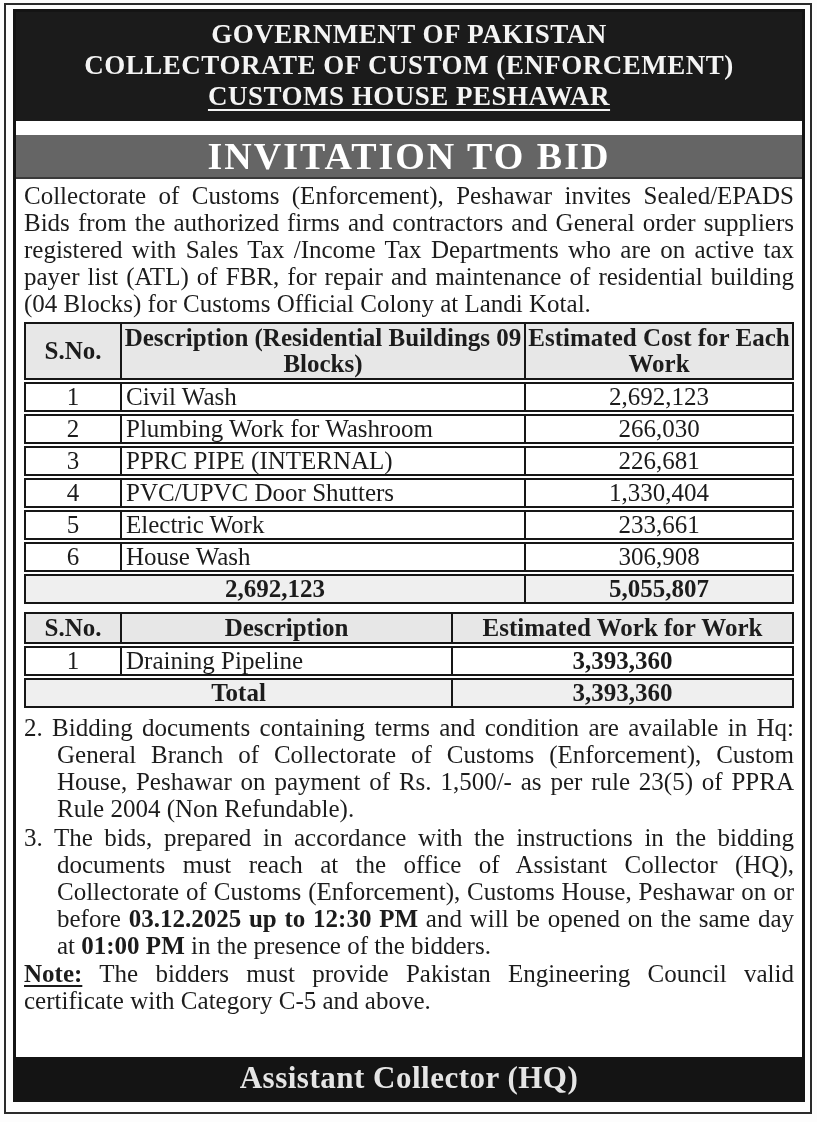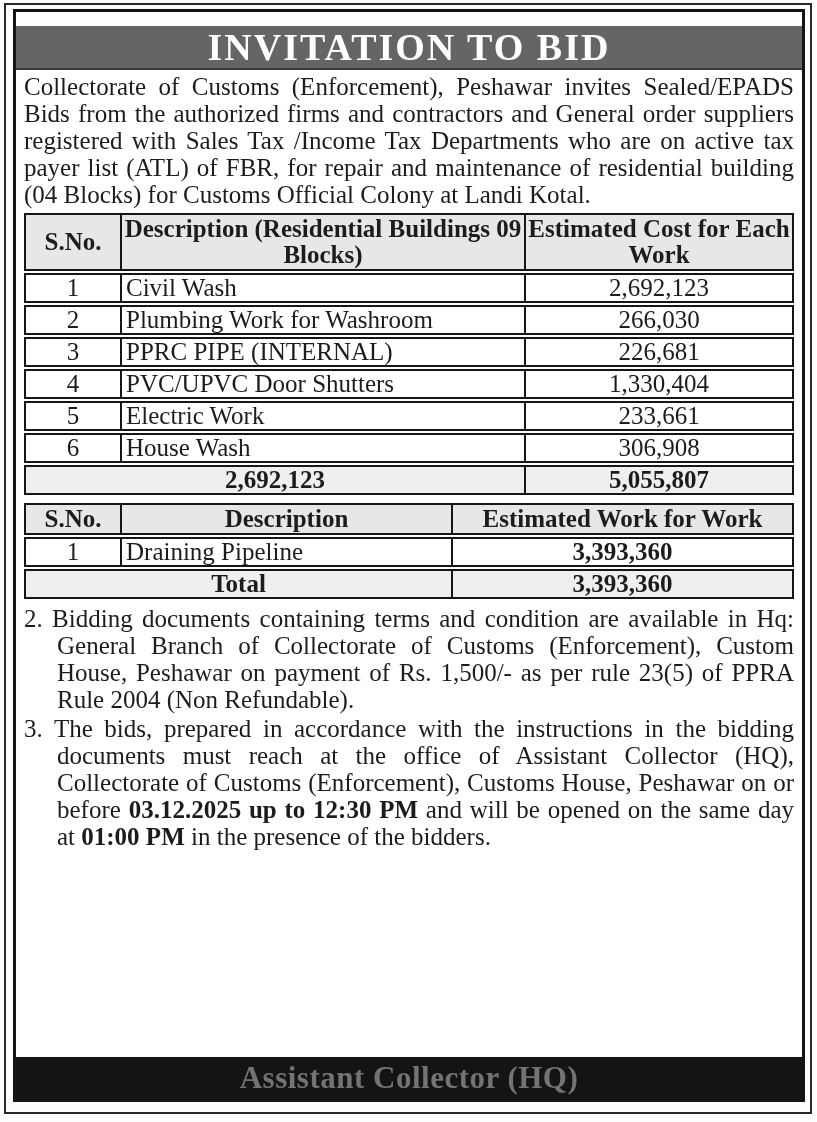--- a/index.html
+++ b/index.html
@@ -87,35 +87,40 @@
   .clause {
     margin:2px 0 0 0;
     padding-left:33px; text-indent:-33px;
   }
   .note { margin:1px 0 0 0; }
   .note-label { font-weight:bold; text-decoration:underline; text-underline-offset:3px; }
   b.inline-bold { font-weight:bold; }
   
   .footer-banner {
     margin-top:auto;
-    background:#141414; color:#737373;
+    background:#141414; color:#e5e5e5;
     text-align:center;
     font-weight:bold; font-size:31px;
     height:42px; line-height:42px;
     letter-spacing:0.5px;
   }
 </style>
 </head>
 <body>
 
 <div class="page">
   <div class="outer-frame"></div>
 
   <div class="main-box">
 
+    <div class="header-block">
+      <div class="h1">GOVERNMENT OF PAKISTAN</div>
+      <div class="h2">COLLECTORATE OF CUSTOM (ENFORCEMENT)</div>
+      <div class="h3">CUSTOMS HOUSE PESHAWAR</div>
+    </div>
 
     <div class="title-banner">INVITATION TO BID</div>
 
     <div class="doc-body">
 
       <p class="intro">Collectorate of Customs (Enforcement), Peshawar invites Sealed/EPADS Bids from the authorized firms and contractors and General order suppliers registered with Sales Tax /Income Tax Departments who are on active tax payer list (ATL) of FBR, for repair and maintenance of residential building (04 Blocks) for Customs Official Colony at Landi Kotal.</p>
 
       <table class="costs t1">
         <thead>
           <tr>
@@ -180,19 +185,20 @@
             <td colspan="2">Total</td>
             <td>3,393,360</td>
           </tr>
         </tbody>
       </table>
 
       <p class="clause"><span class="cl-num">2.</span> <span>Bidding documents containing terms and condition are available in Hq: General Branch of Collectorate of Customs (Enforcement), Custom House, Peshawar on payment of Rs. 1,500/- as per rule 23(5) of PPRA Rule 2004 (Non Refundable).</span></p>
 
       <p class="clause"><span class="cl-num">3.</span> <span>The bids, prepared in accordance with the instructions in the bidding documents must reach at the office of Assistant Collector (HQ), Collectorate of Customs (Enforcement), Customs House, Peshawar on or before </span><b class="inline-bold">03.12.2025 up to 12:30 PM</b><span> and will be opened on the same day at </span><b class="inline-bold">01:00 PM</b><span> in the presence of the bidders.</span></p>
 
+      <p class="note"><span class="note-label">Note:</span> <span>The bidders must provide Pakistan Engineering Council valid certificate with Category C-5 and above.</span></p>
 
     </div>
 
     <div class="footer-banner">Assistant Collector (HQ)</div>
 
   </div>
 </div>
 
 </body></html>

